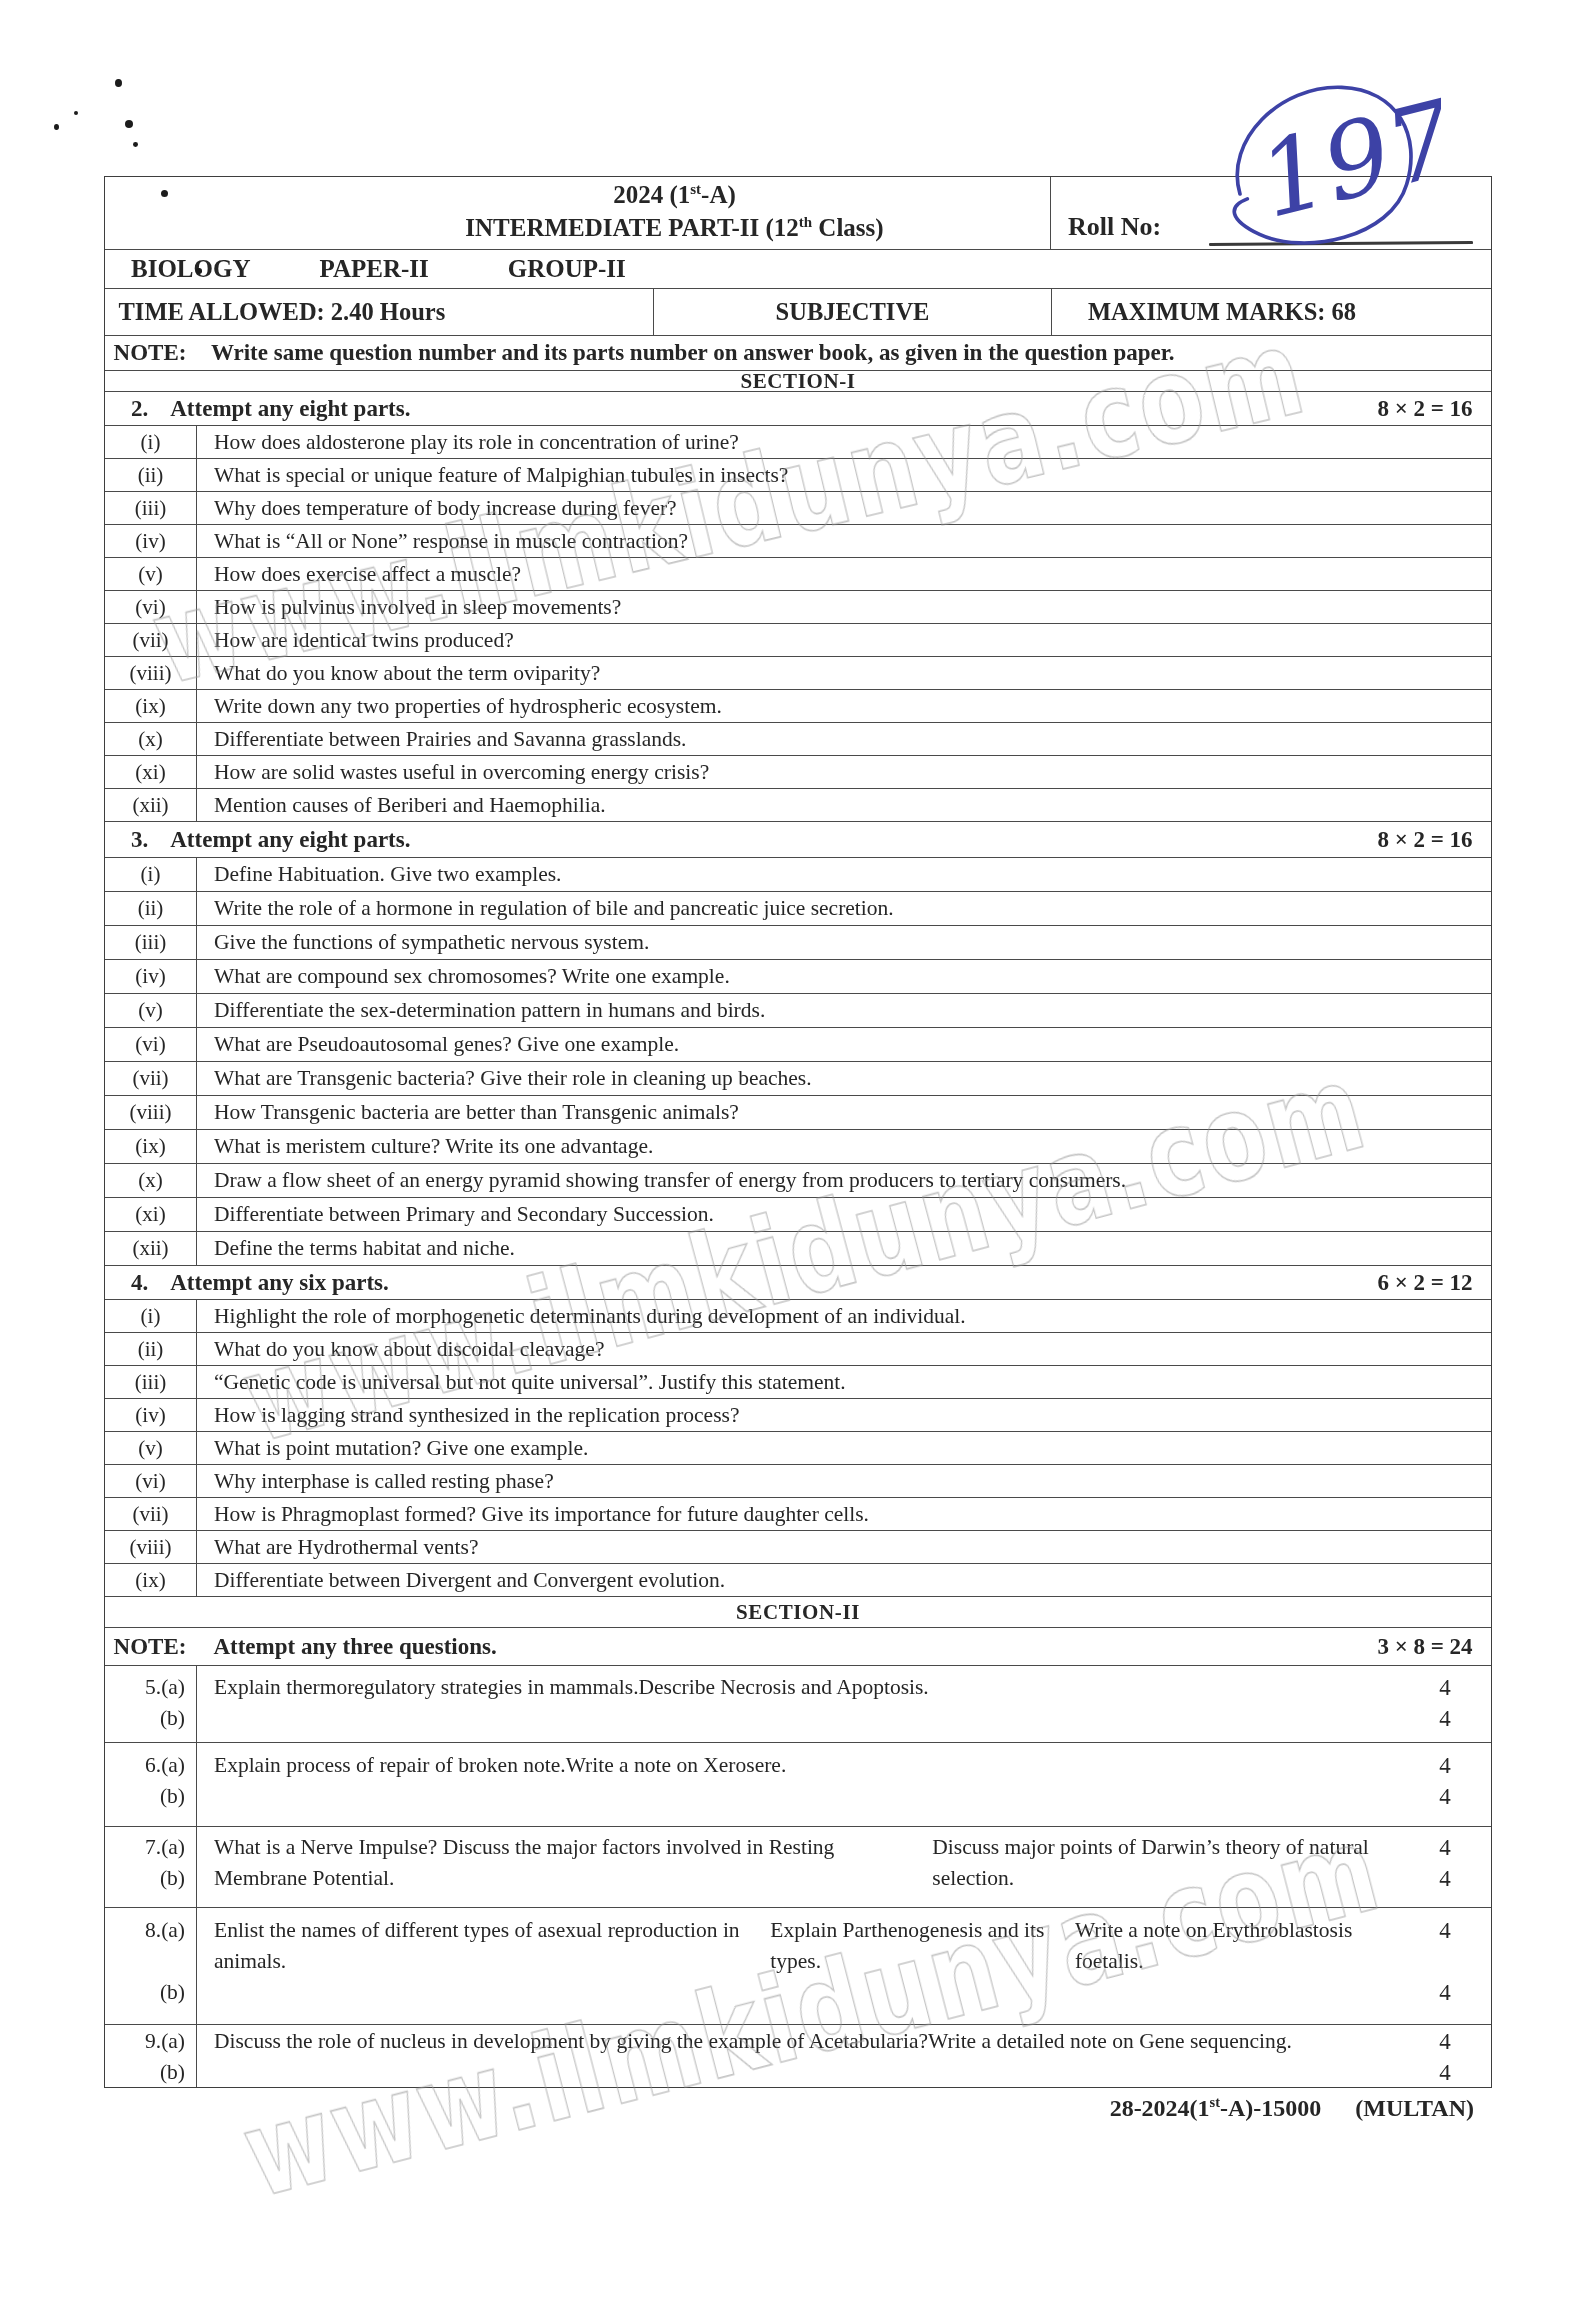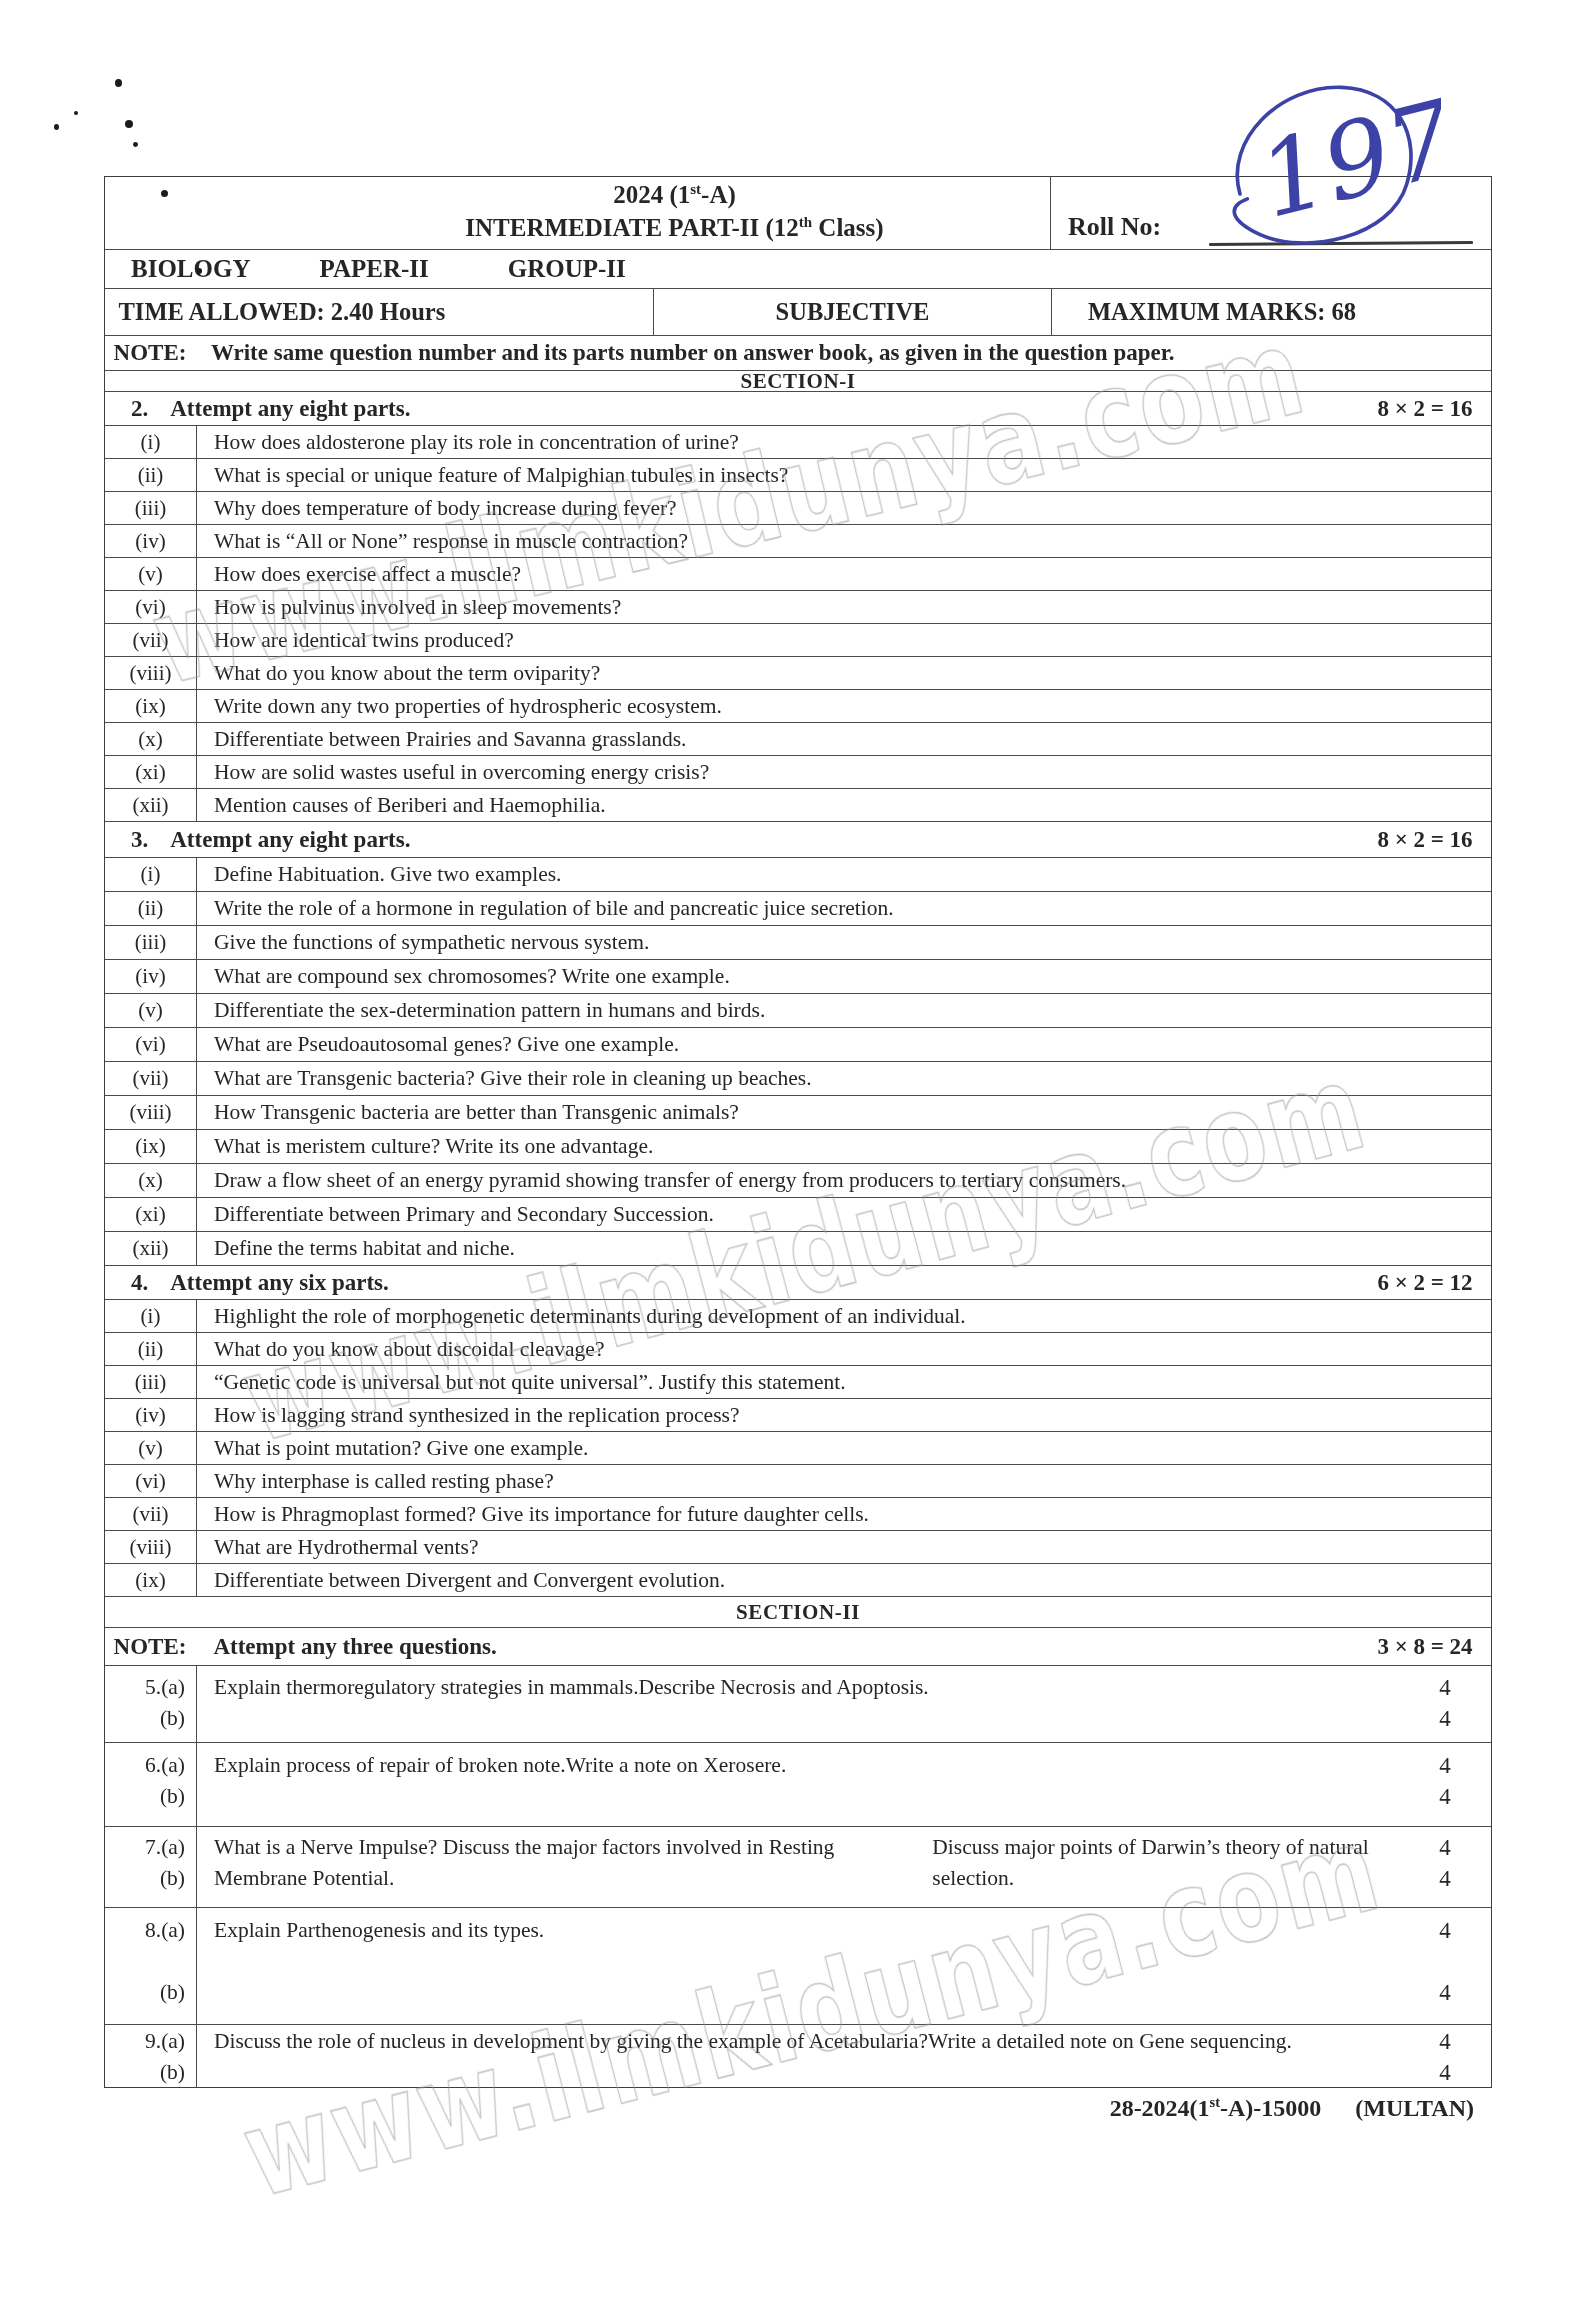--- a/index.html
+++ b/index.html
@@ -351,21 +351,23 @@
       </div>
     </div>
 
     <div class="row s2row hQ">
       <div class="s2-label pt12">
         <div>8.(a)</div>
         <div></div>
         <div>(b)</div>
       </div>
       <div class="s2-text pt12">
+        <div>Enlist the names of different types of asexual reproduction in animals.</div>
         <div>Explain Parthenogenesis and its types.</div>
+        <div>Write a note on Erythroblastosis foetalis.</div>
       </div>
       <div class="s2-marks pt12">
         <div>4</div>
         <div></div>
         <div>4</div>
       </div>
     </div>
 
     <div class="row s2row hR">
       <div class="s2-label pt2">

